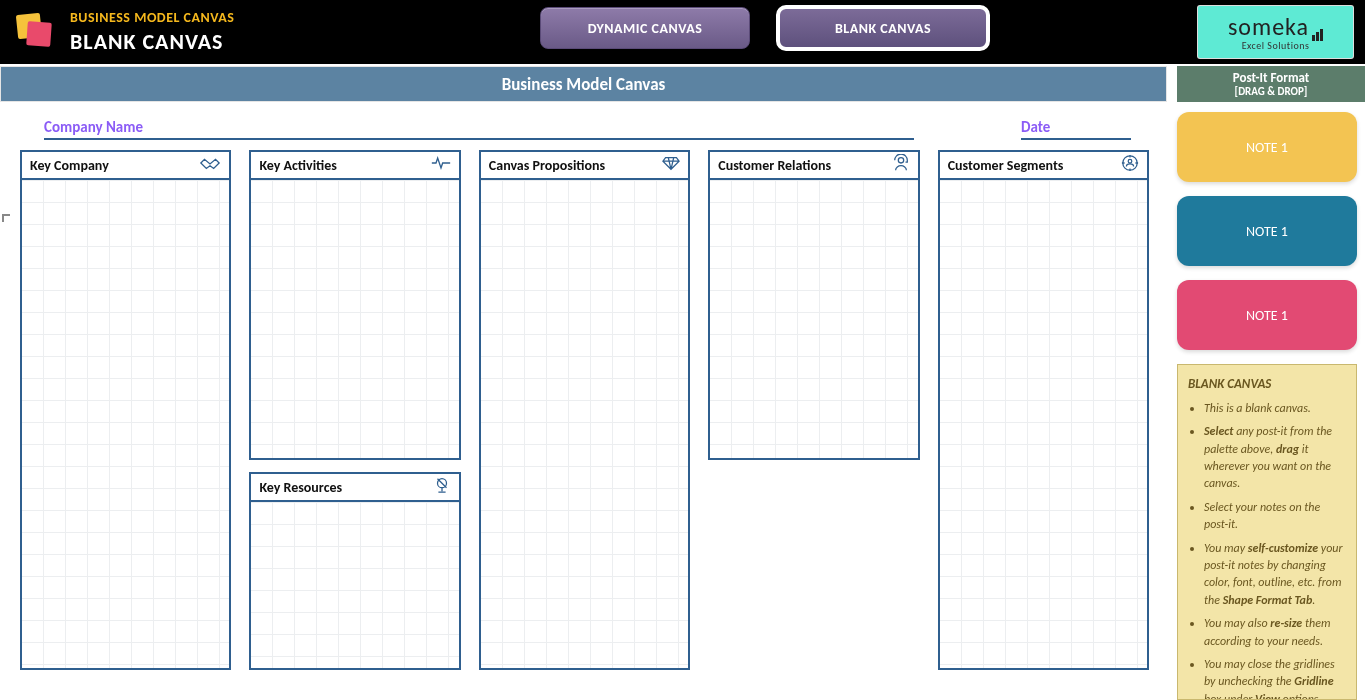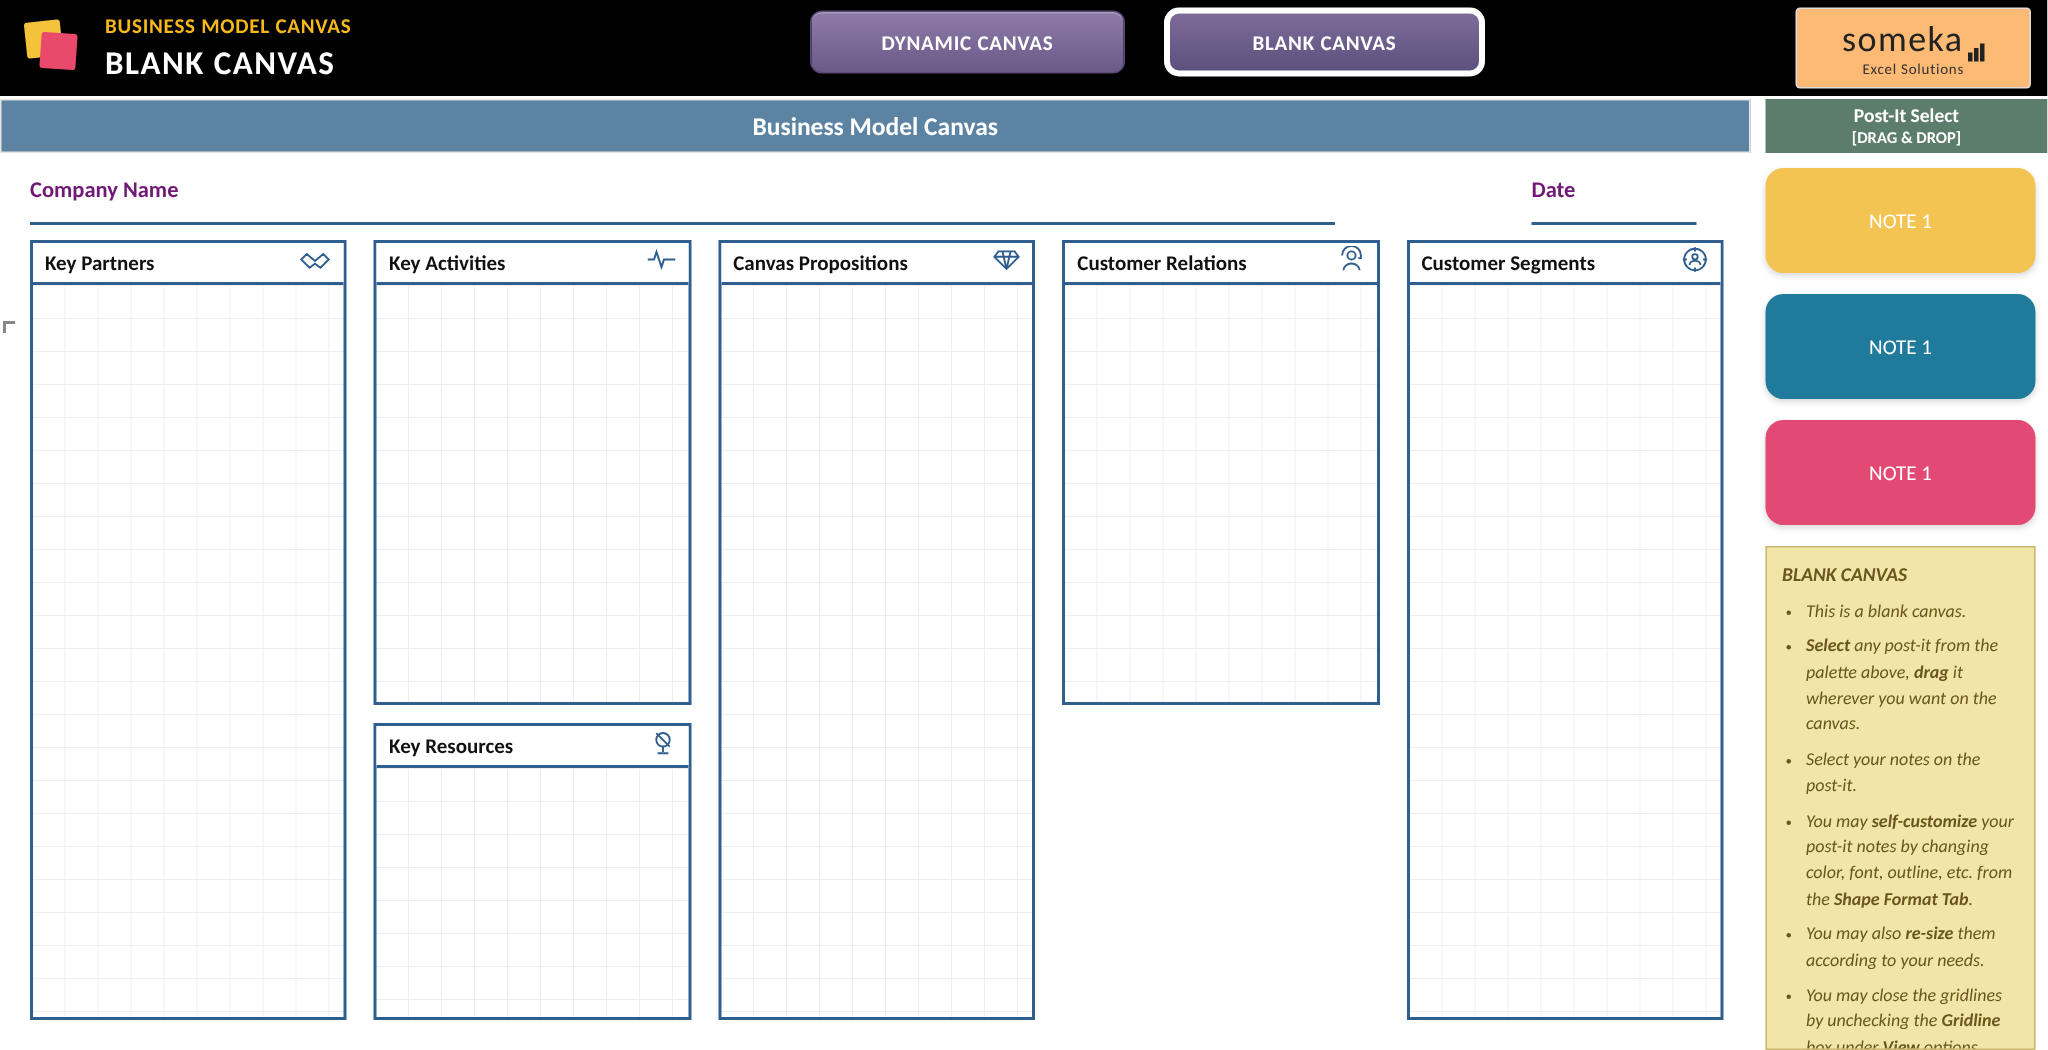--- a/index.html
+++ b/index.html
@@ -58,21 +58,21 @@
     background:linear-gradient(#8e7ba9,#6a5a87);
     border:1px solid #5a4a77;
     box-shadow: inset 0 1px 0 rgba(255,255,255,0.25), 0 2px 4px rgba(0,0,0,0.5);
   }
   .tab-btn.active {
     background:linear-gradient(#7d6c99,#5d507c);
     outline:4px solid #fff; outline-offset:-2px;
   }
   .brand {
     position:absolute; right:12px; top:6px; width:155px; height:52px;
-    background:#fdba74; border-radius:2px;
+    background:#5eead4; border-radius:2px;
     display:flex; flex-direction:column; align-items:center; justify-content:center;
     box-shadow:0 0 0 1px #ddd;
   }
   .brand .brand-name { font-size:24px; font-weight:400; color:#222; letter-spacing:1px;}
   .brand .brand-sub { font-size:10px; color:#333; letter-spacing:0.5px; margin-top:-2px;}
   .brand .bars { display:inline-flex; align-items:flex-end; gap:1px; margin-left:3px;}
   .brand .bars span{display:inline-block;width:3px;background:#222;}
   .brand .bars .b1{height:6px;} .brand .bars .b2{height:9px;} .brand .bars .b3{height:12px;}
 
   
@@ -103,22 +103,22 @@
   .right {
     flex:1; padding:10px 8px 0 10px;
     display:flex; flex-direction:column; gap:14px;
   }
   
   .header-fields {
     display:flex; justify-content:space-between;
     margin:6px 36px 10px 10px;
   }
   .hf {
-    font-size:15px; font-weight:700; color:#701a75;
-    border-bottom:2px solid #2f5f8f; padding-bottom:12px;
+    font-size:15px; font-weight:700; color:#8b5cf6;
+    border-bottom:2px solid #2f5f8f; padding-bottom:2px;margin-left:24px;
   }
   .hf.company { width:870px; }
   .hf.date { width:110px; }
   
   .canvas {
     display:flex; gap:18px; margin-left:10px; margin-right:18px;
   }
   .col { flex:1; display:flex; flex-direction:column; gap:12px;}
   .box {
     border:2px solid #2f5f8f;
@@ -194,21 +194,21 @@
         </span>
     </div>
     <div class="brand-sub">Excel Solutions</div>
   </div>
 </div>
 
 <div class="banner-row">
   <div class="banner-main">Business Model Canvas</div>
   <div class="banner-gap"></div>
   <div class="banner-palette">
-    <div>Post-It Select</div>
+    <div>Post-It Format</div>
     <div class="sub">[DRAG &amp; DROP]</div>
   </div>
 </div>
 
 <div class="main">
   <div class="left">
     <div class="tick tl"></div>
 
     <div class="header-fields">
       <div class="hf company">
@@ -217,21 +217,21 @@
       <div class="hf date">
         <span>Date</span>
       </div>
     </div>
 
     <div class="canvas">
 
       <div class="col">
         <div class="box tall">
           <div class="box-hdr">
-            <span>Key Partners</span>
+            <span>Key Company</span>
             <span class="icon">
               <svg width="22" height="16" viewBox="0 0 24 16" fill="none" stroke="#2f5f8f" stroke-width="1.4">
                   <path d="M2 8l4-4 6 5 6-5 4 4-6 6-4-3-4 3z"></path>
                 </svg>
             </span>
           </div>
         </div>
       </div>
 
       <div class="col">

